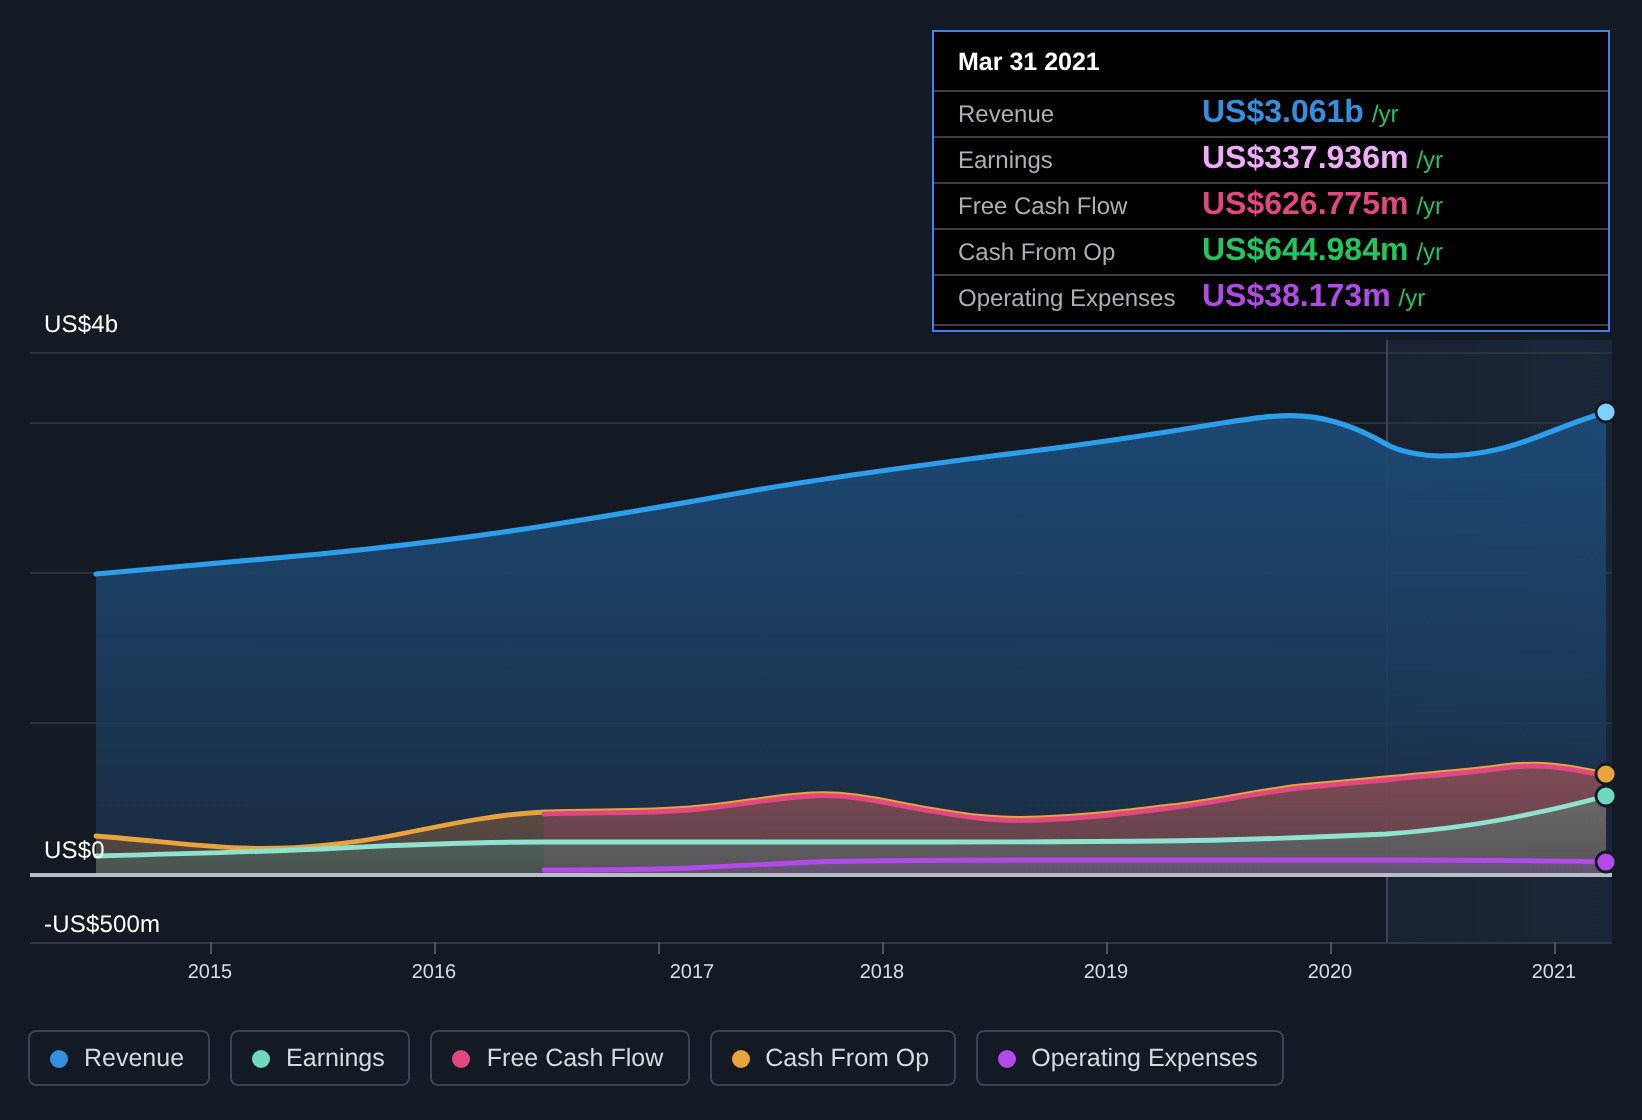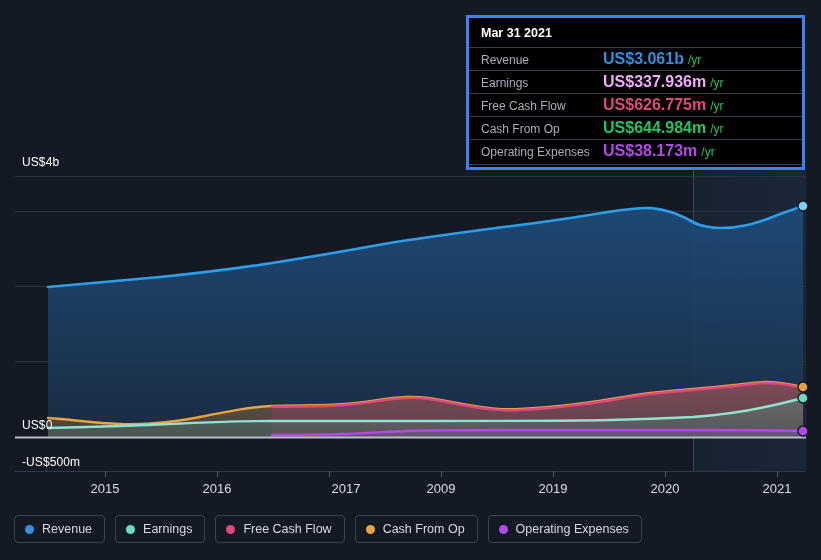--- a/index.html
+++ b/index.html
@@ -34,33 +34,33 @@
     pointer-events: none;
   }
   .axis-label.ytop   { left: 22px; top: 155px; }
   .axis-label.yzero  { left: 22px; top: 418px; }
   .axis-label.yneg   { left: 22px; top: 455px; }
 
   .xtick {
     position: absolute;
     top: 481px;
     color: #d8dde4;
-    font-size: 13px;
+    font-size: 10px;
     transform: translateX(-50%);
     white-space: nowrap;
     text-align: center;
   }
 
   
   #tooltip {
     position: absolute;
     left: 466px; top: 15px;
     width: 339px;
     background: #000000;
-    border: 3px solid #3b82f6;
+    border: 1px solid #3b82f6;
     box-sizing: border-box;
     padding: 6px 0 2px 0;
     z-index: 40;
   }
   #tooltip .tt-date {
     color: #ffffff;
     font-size: 12.5px;
     font-weight: bold;
     padding: 2px 12px 7px 12px;
   }
@@ -255,21 +255,21 @@
     </g>
   </svg>
 
   <div class="axis-label ytop">US$4b</div>
   <div class="axis-label yzero">US$0</div>
   <div class="axis-label yneg">-US$500m</div>
 
   <div class="xtick" style="left:105px">2015</div>
   <div class="xtick" style="left:217px">2016</div>
   <div class="xtick" style="left:346px">2017</div>
-  <div class="xtick" style="left:441px">2009</div>
+  <div class="xtick" style="left:441px">2018</div>
   <div class="xtick" style="left:553px">2019</div>
   <div class="xtick" style="left:665px">2020</div>
   <div class="xtick" style="left:777px">2021</div>
 
   <div id="tooltip">
     <div class="tt-date">Mar 31 2021</div>
 
     <div class="tt-row">
       <div class="tt-key">Revenue</div>
       <div class="tt-val" style="color:#3390e0">US$3.061b</div>

